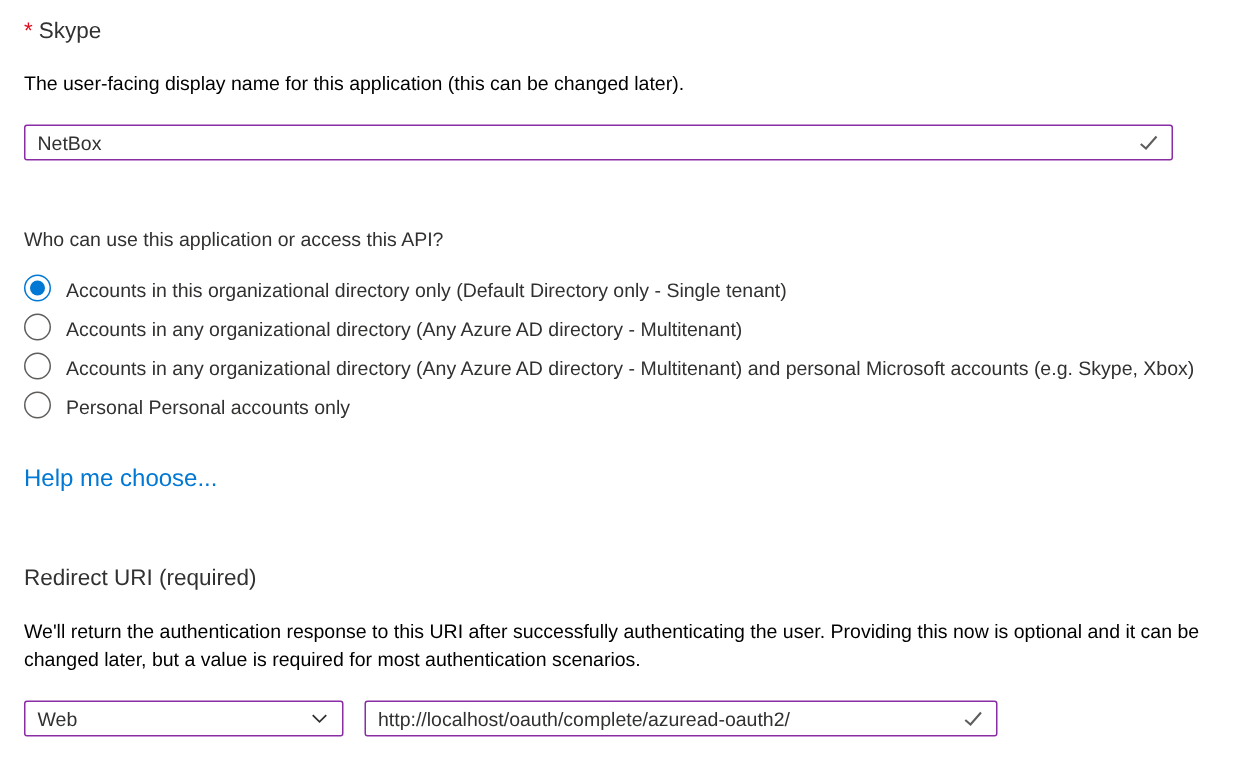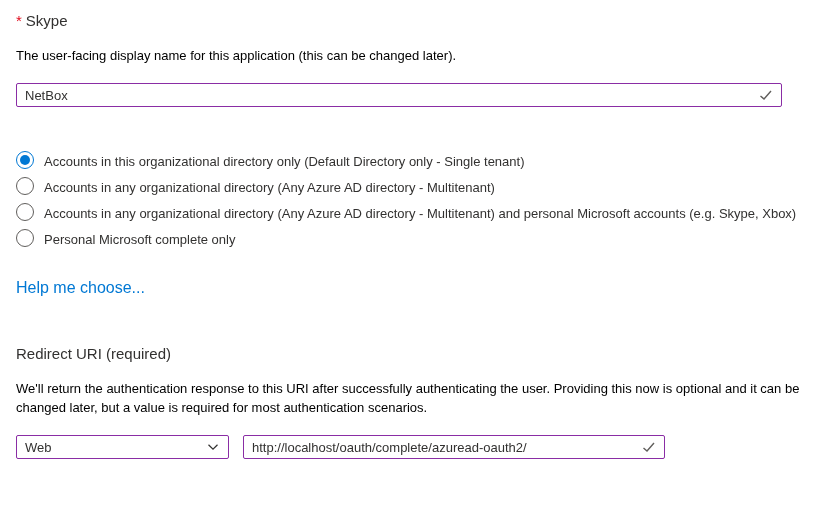--- a/index.html
+++ b/index.html
@@ -87,37 +87,38 @@
   <div class="text-field name-input-wrap">
     <input type="text" value="NetBox" style="">
     <span class="field-check">
       <svg width="15" height="15" viewBox="0 0 15 15">
           <path d="M2.5 8.5 L6 11.5 L13 3.5" fill="none" stroke="#605e5c" stroke-width="1.4"></path>
         </svg>
     </span>
   </div>
 
   <div class="account-types">
+    <div class="question">Who can use this application or access this API?</div>
 
     <div class="radio-group">
       <div class="radio-row">
         <span class="radio checked"></span>
         <span class="radio-label">Accounts in this organizational directory only (Default Directory only - Single tenant)</span>
       </div>
       <div class="radio-row">
         <span class="radio"></span>
         <span class="radio-label">Accounts in any organizational directory (Any Azure AD directory - Multitenant)</span>
       </div>
       <div class="radio-row">
         <span class="radio"></span>
         <span class="radio-label">Accounts in any organizational directory (Any Azure AD directory - Multitenant) and personal Microsoft accounts (e.g. Skype, Xbox)</span>
       </div>
       <div class="radio-row">
         <span class="radio"></span>
-        <span class="radio-label">Personal Microsoft complete only</span>
+        <span class="radio-label">Personal Personal accounts only</span>
       </div>
     </div>
 
     <a class="help-link">Help me choose...</a>
   </div>
 
   <div class="redirect-section">
     <div class="section-title">Redirect URI (required)</div>
     <div class="field-desc">We'll return the authentication response to this URI after successfully authenticating the user. Providing this now is optional and it can be changed later, but a value is required for most authentication scenarios.</div>
 

